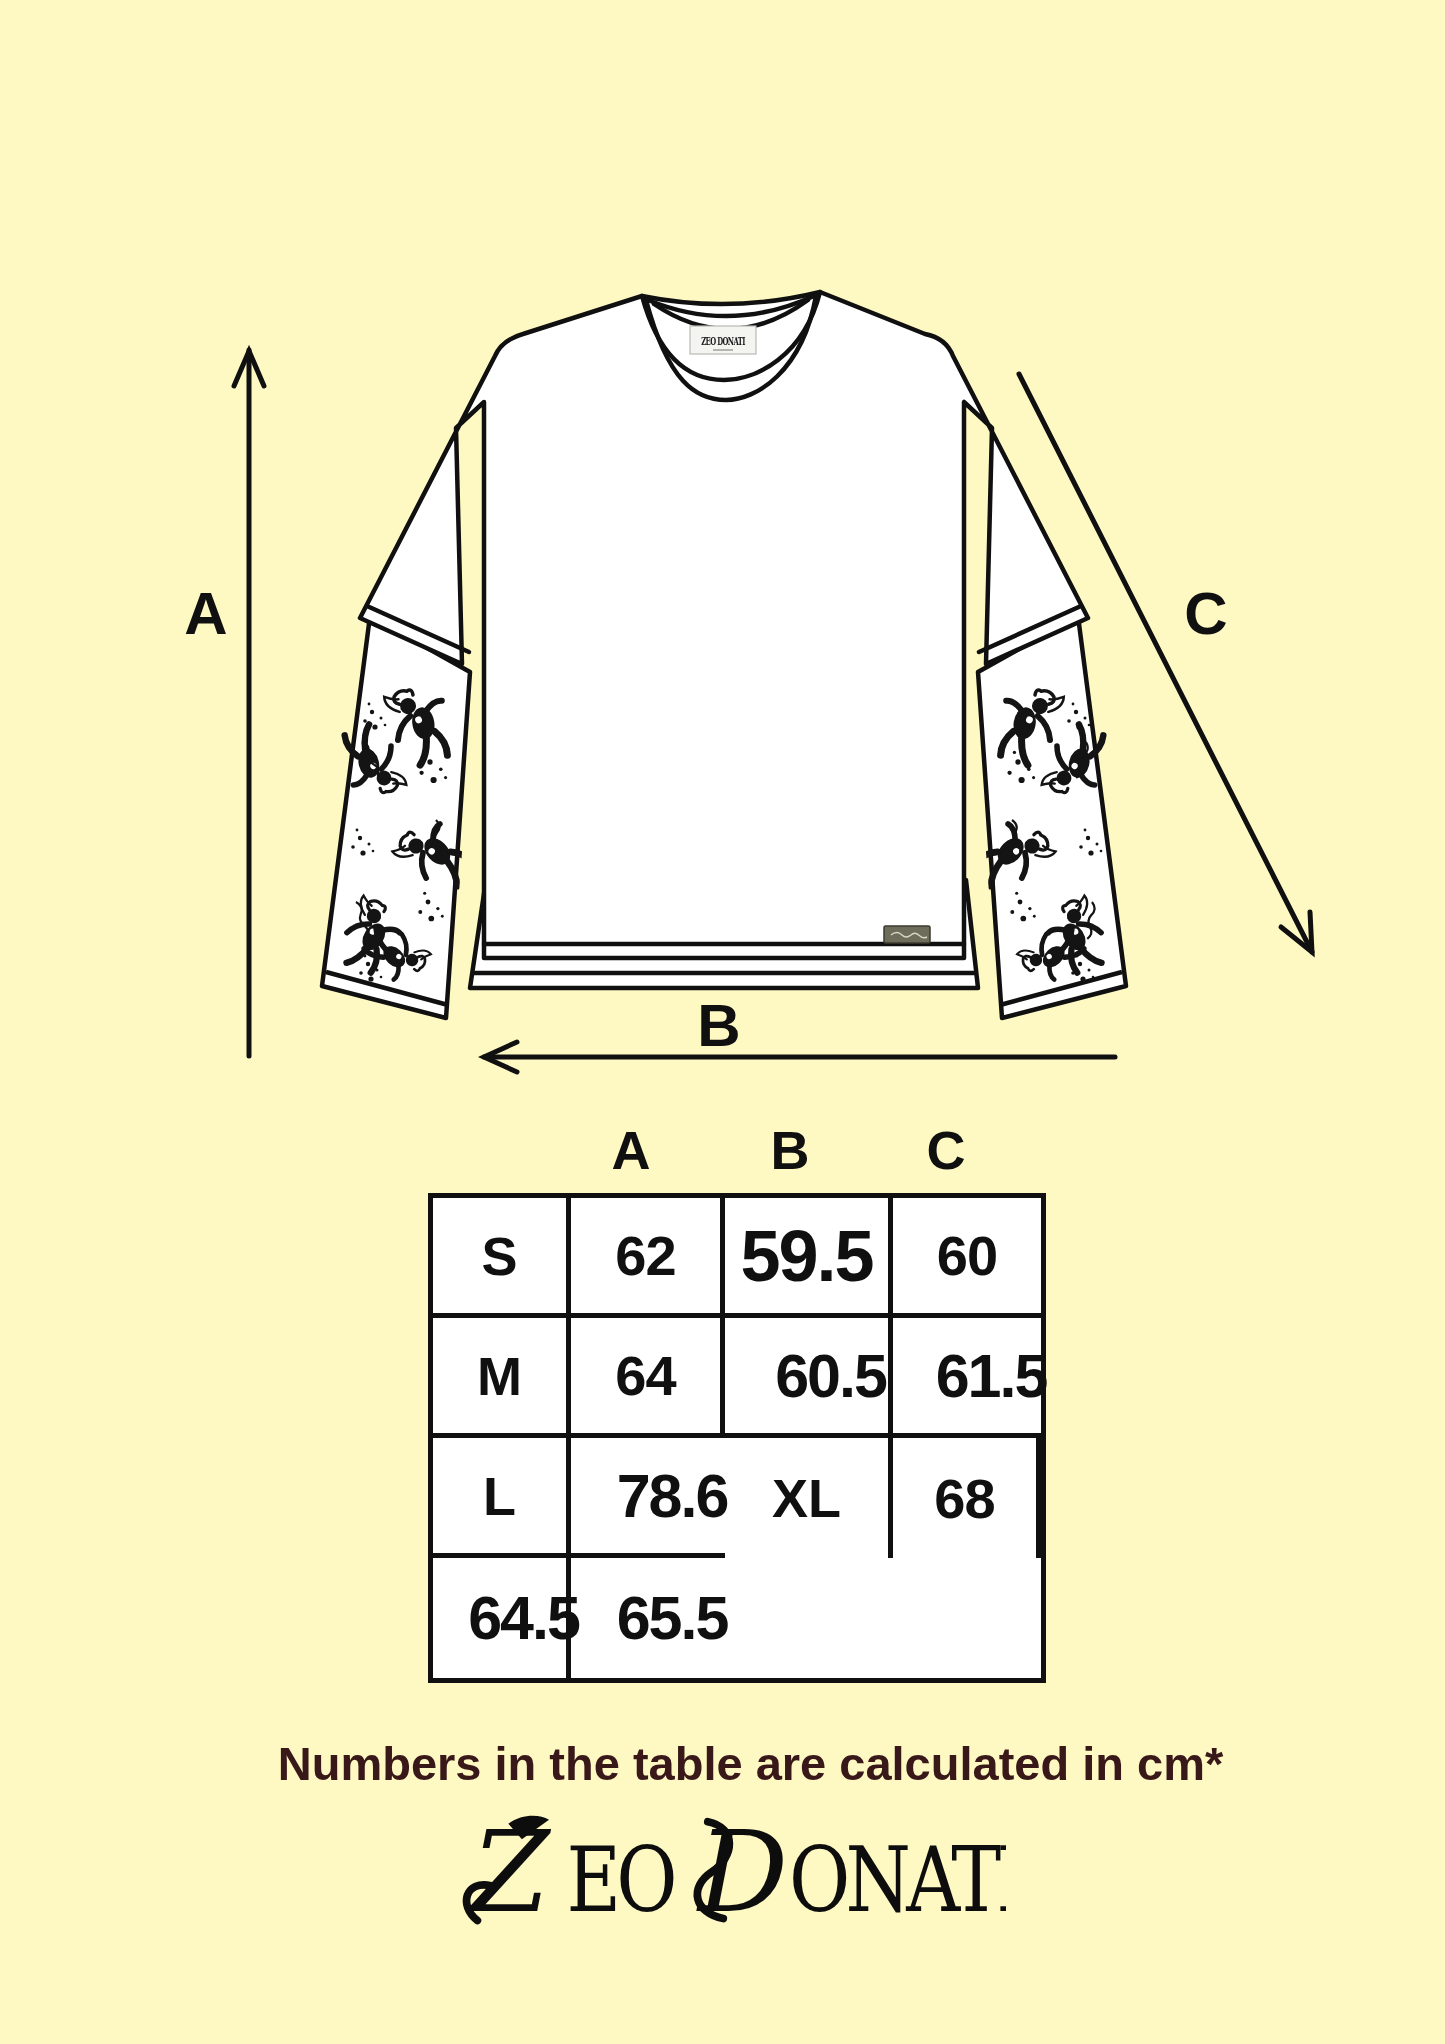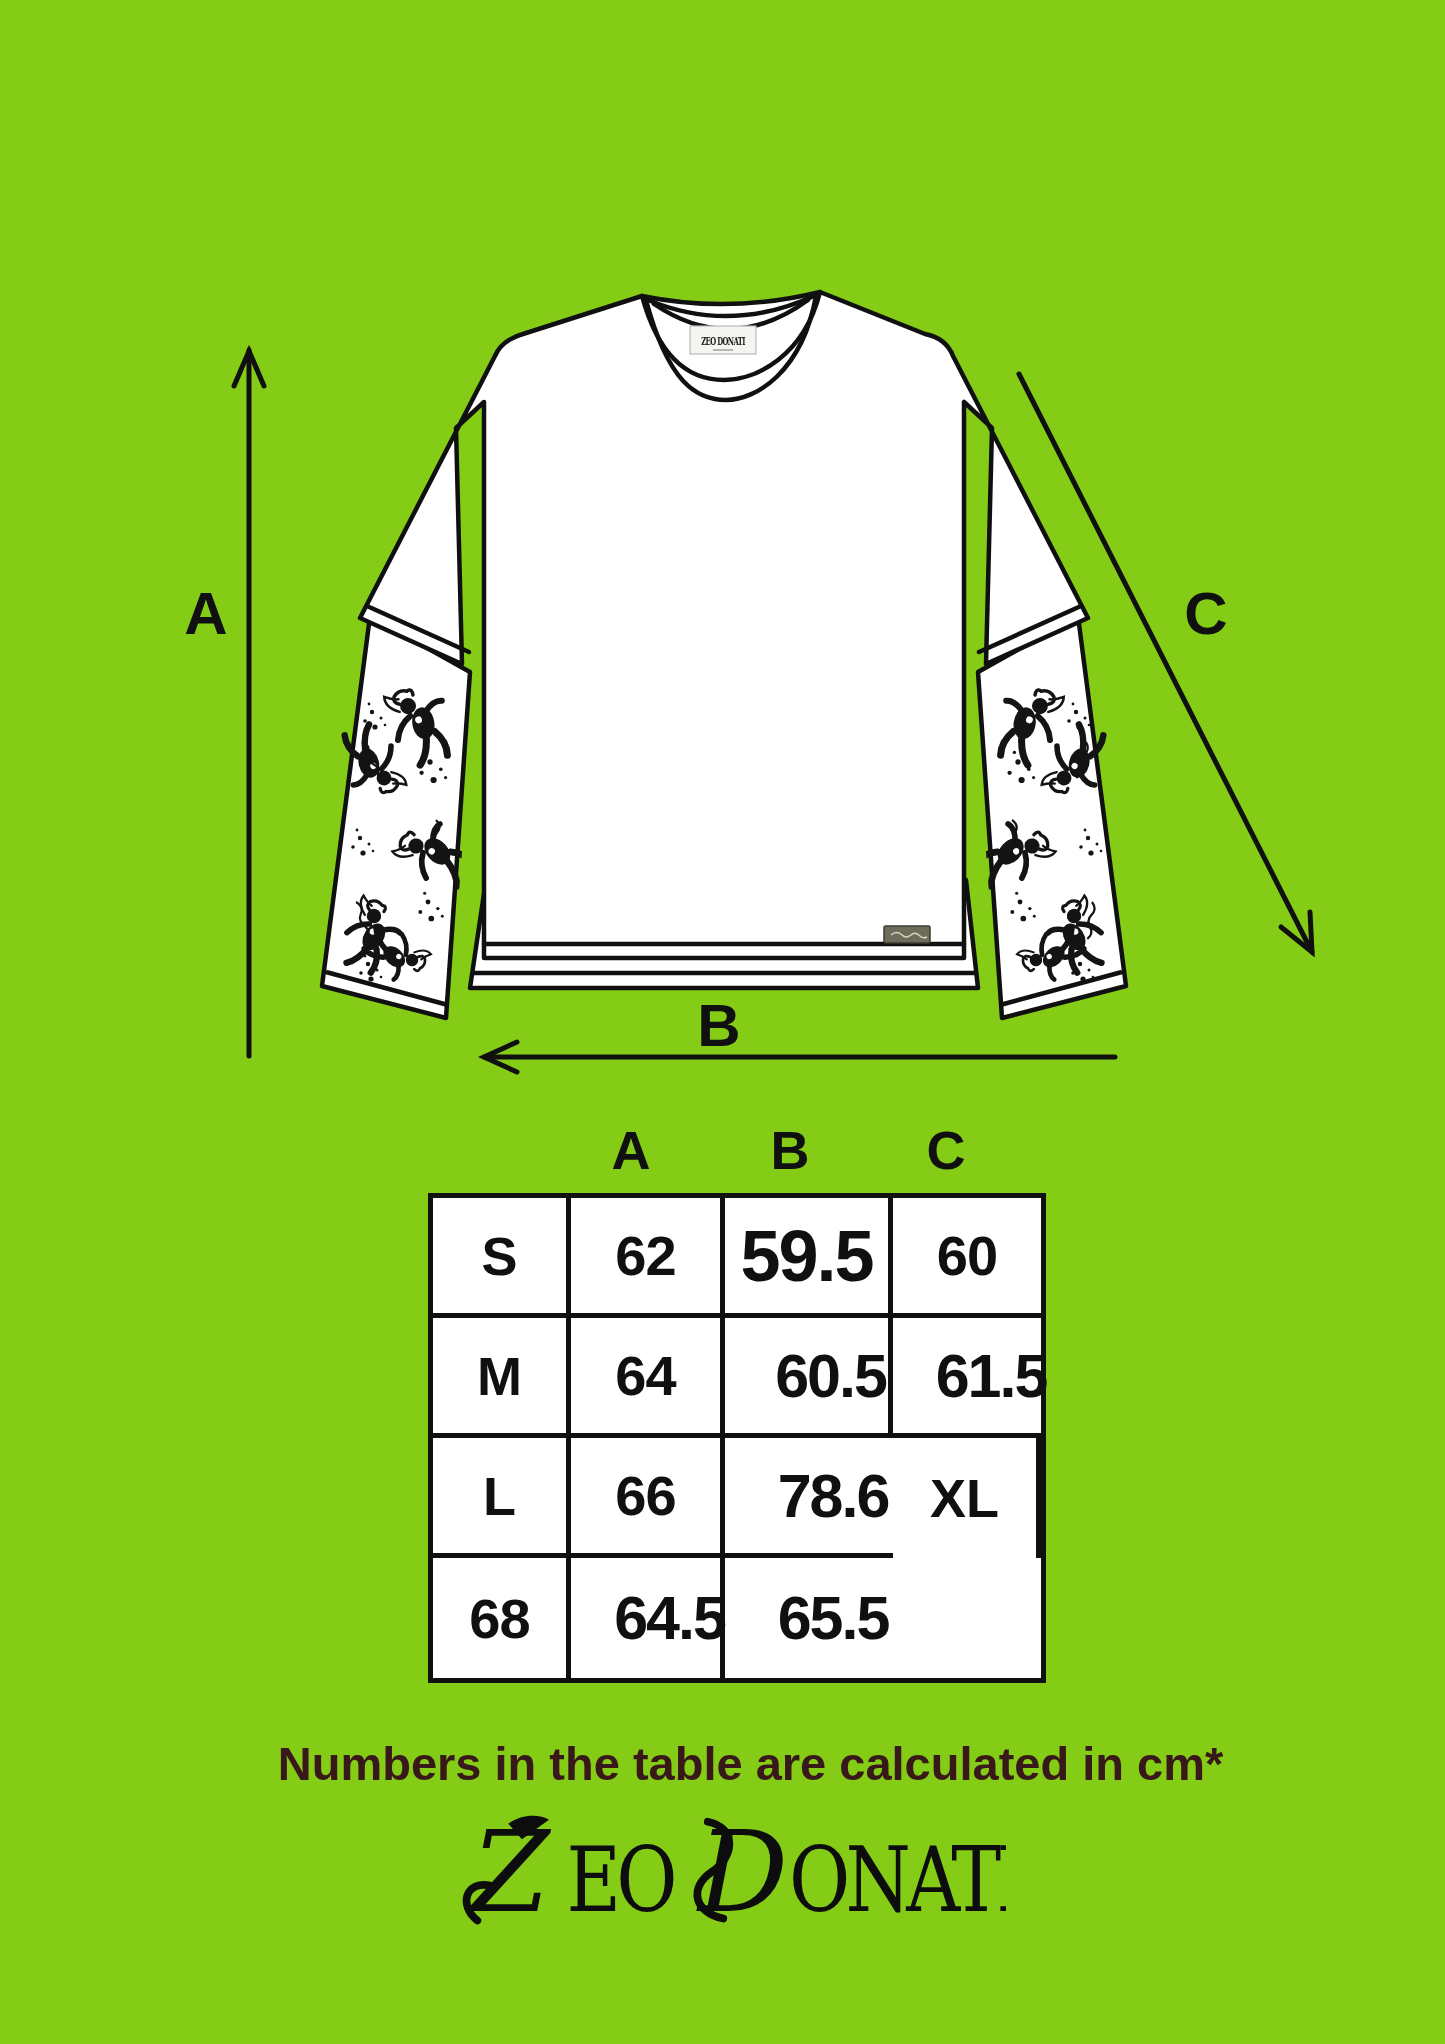--- a/index.html
+++ b/index.html
@@ -1,19 +1,19 @@
 <!DOCTYPE html>
 <html><head>
 <meta charset="utf-8">
 <style>
   html,body{margin:0;padding:0;background:#ffffff;}
   .page{
     position:relative;
     width:1445px;height:2044px;
-    background:#84cc16;
+    background:#fef9c3;
     font-family:"Liberation Sans", sans-serif;
     overflow:hidden;
   }
   .diagram-svg{position:absolute;left:0;top:0;}
   
   .col-letters span{
     position:absolute;top:1118px;width:120px;height:64px;
     text-align:center;font-weight:700;font-size:54px;color:#101010;line-height:64px;
     letter-spacing:0px;
   }
@@ -203,21 +203,20 @@
     <div class="td f68">62</div>
     <div class="td f56">59.5</div>
     <div class="td f68 last-col">60</div>
 
     <div class="td size-label">M</div>
     <div class="td f68">64</div>
     <div class="td f62">60.5</div>
     <div class="td f62 last-col">61.5</div>
 
     <div class="td size-label">L</div>
-    <div class="td f68">66</div>
     <div class="td f62 last-col">78.6</div>
 
     <div class="td size-label last-row">XL</div>
     <div class="td f68 last-row">68</div>
     <div class="td f62 last-row">64.5</div>
     <div class="td f62 last-col last-row">65.5</div>
   </div>
 
   <div class="footnote">Numbers in the table are calculated in cm*</div>
 

